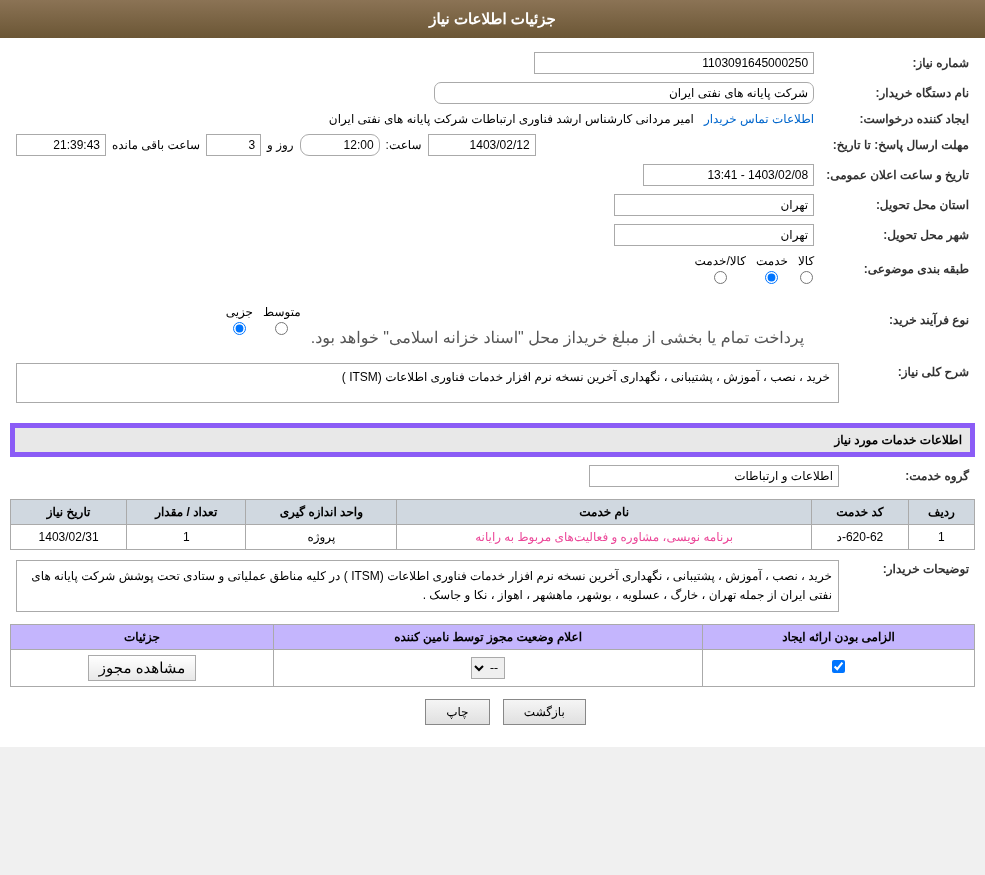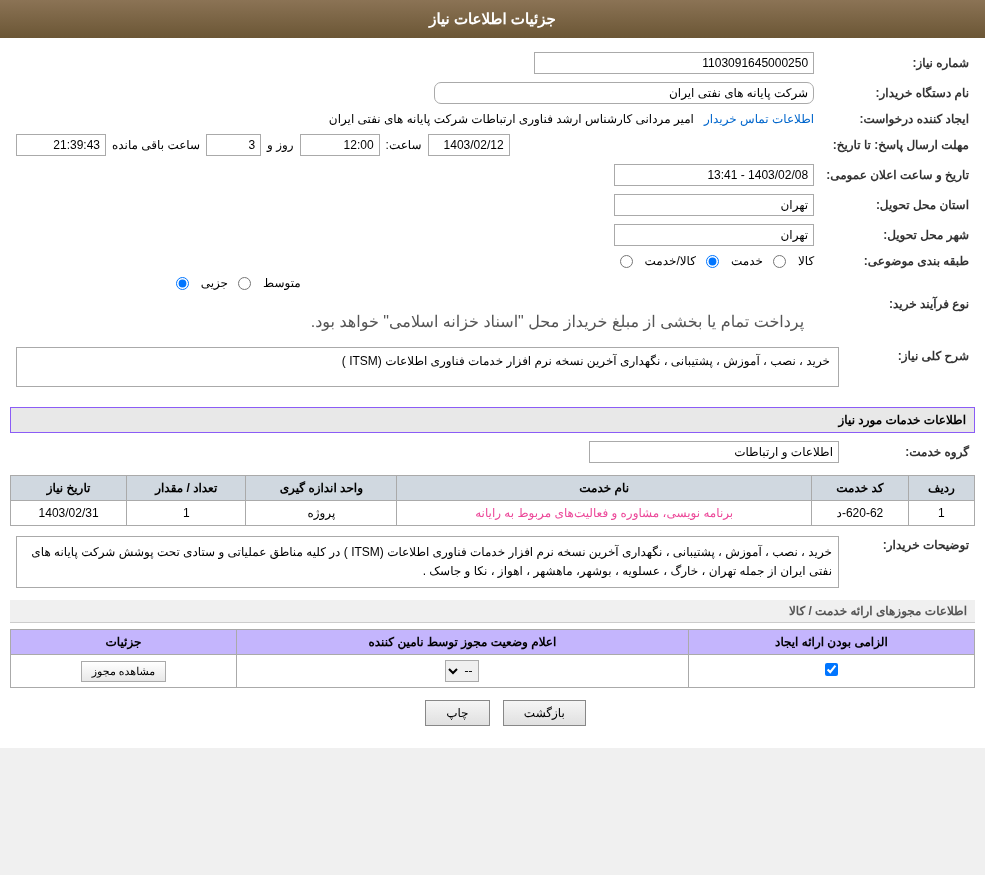--- a/index.html
+++ b/index.html
@@ -50,21 +50,21 @@
       padding: 3px 5px;
       background: #fff;
       text-align: right;
       direction: rtl;
     }
     .wide-input {
       width: 280px;
     }
     .section-header {
       background: #e8e8e8;
-      border: 1px solid #8b5cf6;
+      border: 5px solid #8b5cf6;
       padding: 5px 8px;
       font-weight: bold;
       margin: 8px 0 4px 0;
       text-align: right;
     }
     .bordered-box {
       border: 1px solid #aaa;
       padding: 6px 8px;
       margin-bottom: 8px;
       text-align: right;
@@ -93,21 +93,21 @@
     .description-box {
       border: 1px solid #aaa;
       padding: 6px;
       text-align: right;
       direction: rtl;
       line-height: 1.6;
       background: #fff;
     }
     .link-text { color: #0066cc; cursor: pointer; }
     .radio-group { display: inline-flex; gap: 10px; align-items: center; }
-    .radio-item { display: inline-flex; align-items: center; gap: 12px; }
+    .radio-item { display: inline-flex; align-items: center; gap: 3px; flex-direction: column; }
     .sub-section-header {
       background: #f0f0f0;
       border-bottom: 1px solid #ccc;
       padding: 4px 8px;
       font-weight: bold;
       text-align: right;
       color: #555;
       margin: 6px 0 4px 0;
     }
     .permits-table {
@@ -159,21 +159,21 @@
     }
     .checkbox-cell {
       text-align: center;
     }
     .view-btn {
       background: linear-gradient(to bottom, #fff, #e8e8e8);
       border: 1px solid #aaa;
       padding: 3px 10px;
       cursor: pointer;
       font-family: Tahoma, Arial, sans-serif;
-      font-size: 11px;
+      font-size: 15px;
     }
     .select-field {
       border: 1px solid #aaa;
       padding: 2px;
       font-family: Tahoma;
       font-size: 12px;
     }
   </style>
 </head>
 <body>
@@ -213,31 +213,31 @@
       </tr>
 
       <tr>
         <td class="label-cell">مهلت ارسال پاسخ: تا تاریخ:</td>
         <td class="value-cell">
           <div class="date-time-row" style="flex-direction: row-reverse; justify-content: flex-start;">
             <span class="input-field" style="display:inline-block; width:90px;text-align:right;">21:39:43</span>
             <span>ساعت باقی مانده</span>
             <span class="input-field tiny-input" style="display:inline-block;">3</span>
             <span>روز و</span>
-            <span class="input-field small-input" style="display:inline-block;">12:00</span>
+            <span class="input-field small-input" style="display:inline-block;border-radius:9px;">12:00</span>
             <span>ساعت:</span>
-            <span class="input-field" style="display:inline-block; width:82px;">1403/02/12</span>
+            <span class="input-field" style="display:inline-block; width:108px;">1403/02/12</span>
           </div>
         </td>
       </tr>
 
       <tr>
         <td class="label-cell">تاریخ و ساعت اعلان عمومی:</td>
         <td class="value-cell">
-          <span class="input-field" style="display:inline-block; width:200px;">1403/02/08 - 13:41</span>
+          <span class="input-field" style="display:inline-block; width:171px;">1403/02/08 - 13:41</span>
         </td>
       </tr>
 
       <tr>
         <td class="label-cell">استان محل تحویل:</td>
         <td class="value-cell">
           <span class="input-field" style="display:inline-block; width:200px;">تهران</span>
         </td>
       </tr>
 
@@ -264,21 +264,21 @@
               <span>کالا</span>
               <input type="radio" name="category" style="">
             </div>
           </div>
         </td>
       </tr>
 
       <tr>
         <td class="label-cell">نوع فرآیند خرید:</td>
         <td class="value-cell">
-          <div class="radio-group" style="flex-direction: row-reverse; align-items: flex-start; flex-wrap: wrap;">
+          <div class="radio-group" style="flex-direction: row-reverse; align-items: center; flex-wrap: wrap;">
             <div class="radio-item">
               <span>جزیی</span>
               <input type="radio" name="purchase" checked="" style="">
             </div>
             <div class="radio-item">
               <span>متوسط</span>
               <input type="radio" name="purchase" style="">
             </div>
             <span style="color:#555; font-size:16px; margin-right: 10px; margin-top: 36px;">پرداخت تمام یا بخشی از مبلغ خریداز محل "اسناد خزانه اسلامی" خواهد بود.</span>
           </div>
@@ -338,21 +338,20 @@
       <tbody>
           <tr>
         <td class="label-cell" style="vertical-align: top; padding-top: 6px;">توضیحات خریدار:</td>
         <td>
           <div class="description-box">خرید ، نصب ، آموزش ، پشتیبانی ، نگهداری آخرین نسخه نرم افزار خدمات فناوری اطلاعات (ITSM ) در کلیه مناطق عملیاتی و ستادی تحت پوشش شرکت پایانه های نفتی ایران از جمله تهران ، خارگ ، عسلویه ، بوشهر، ماهشهر ، اهواز ، نکا و جاسک .</div>
         </td>
       </tr>
     </tbody>
       </table>
 
-    <div class="sub-section-header">اطلاعات مجوزهای ارائه خدمت / کالا</div>
 
     <table class="permits-table">
       <thead>
         <tr>
           <th>الزامی بودن ارائه ایجاد</th>
           <th>اعلام وضعیت مجوز توسط نامین کننده</th>
           <th>جزئیات</th>
         </tr>
       </thead>
       <tbody id="permits-tbody">

